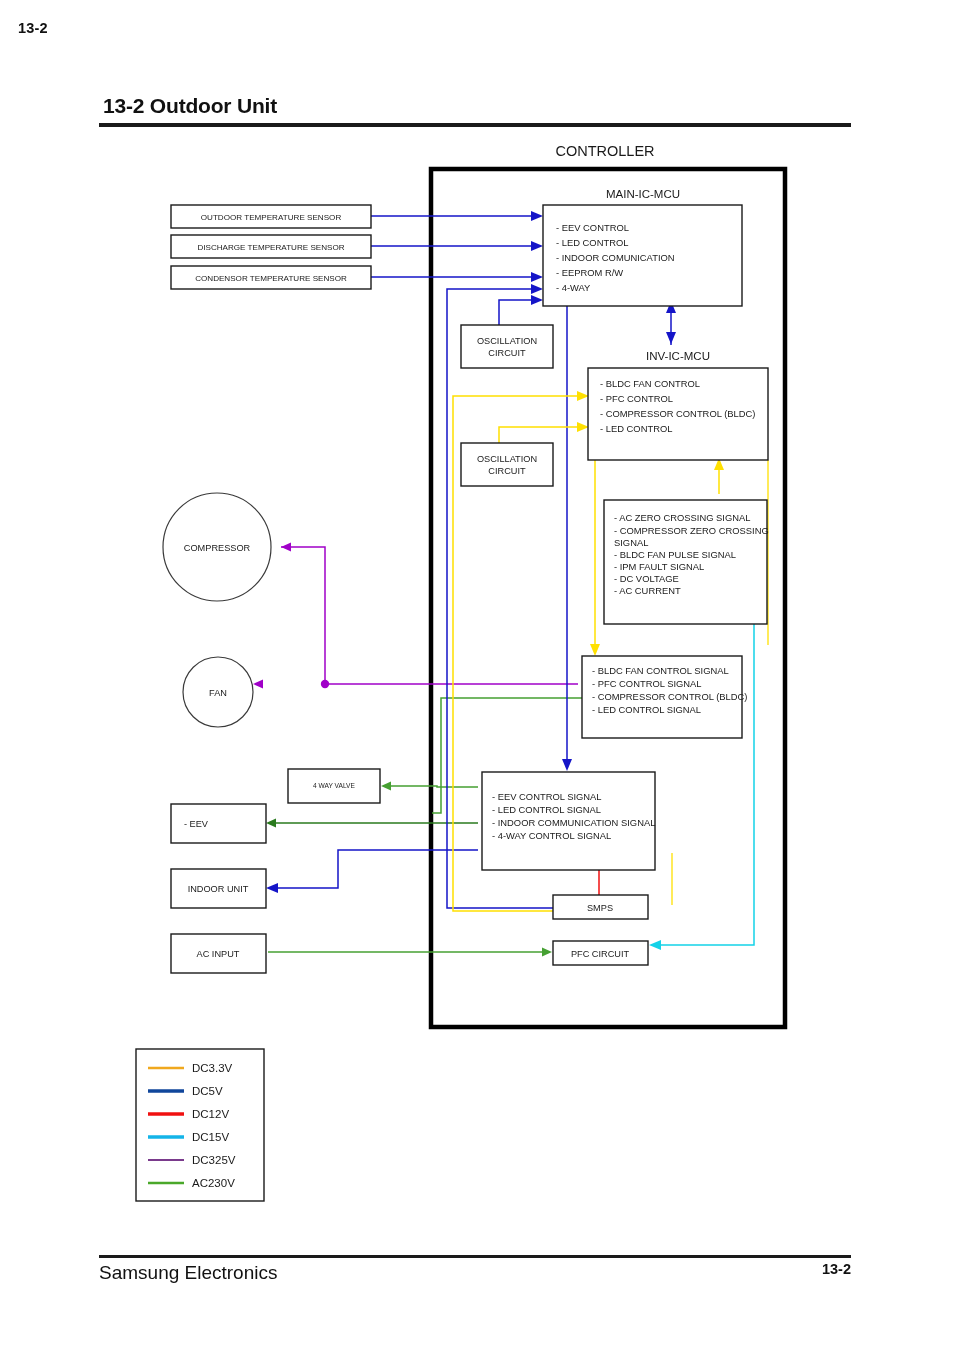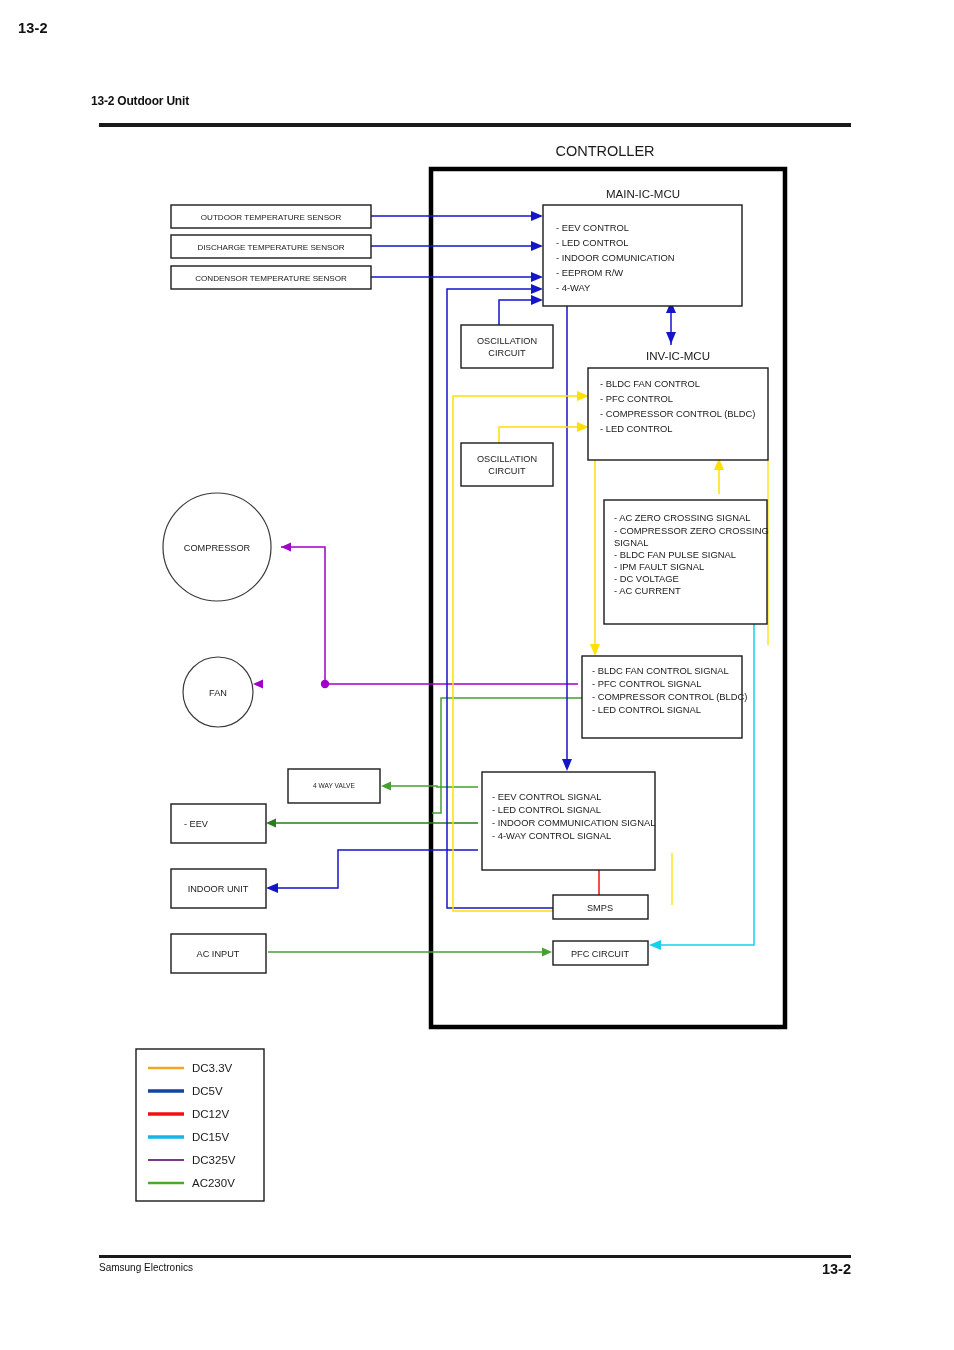--- a/index.html
+++ b/index.html
@@ -25,23 +25,23 @@
     position: absolute;
     left: 18px;
     top: 20px;
     font-size: 14.5px;
     font-weight: bold;
     letter-spacing: 0.2px;
     color: #111;
   }
   .sec-title {
     position: absolute;
-    left: 91px;
+    left: 103px;
     top: 94px;
-    font-size: 12px;
+    font-size: 21px;
     font-weight: bold;
     letter-spacing: -0.2px;
     color: #111;
   }
   .sec-rule {
     position: absolute;
     left: 99px;
     top: 123px;
     width: 752px;
     height: 4px;
@@ -53,21 +53,21 @@
     left: 99px;
     top: 1255px;
     width: 752px;
     height: 3px;
     background: #1a1a1a;
   }
   .ftr-left {
     position: absolute;
     left: 99px;
     top: 1262px;
-    font-size: 10px;
+    font-size: 19px;
     color: #111;
   }
   .ftr-right {
     position: absolute;
     left: 791px;
     top: 1261px;
     width: 60px;
     text-align: right;
     font-size: 14.5px;
     font-weight: bold;

